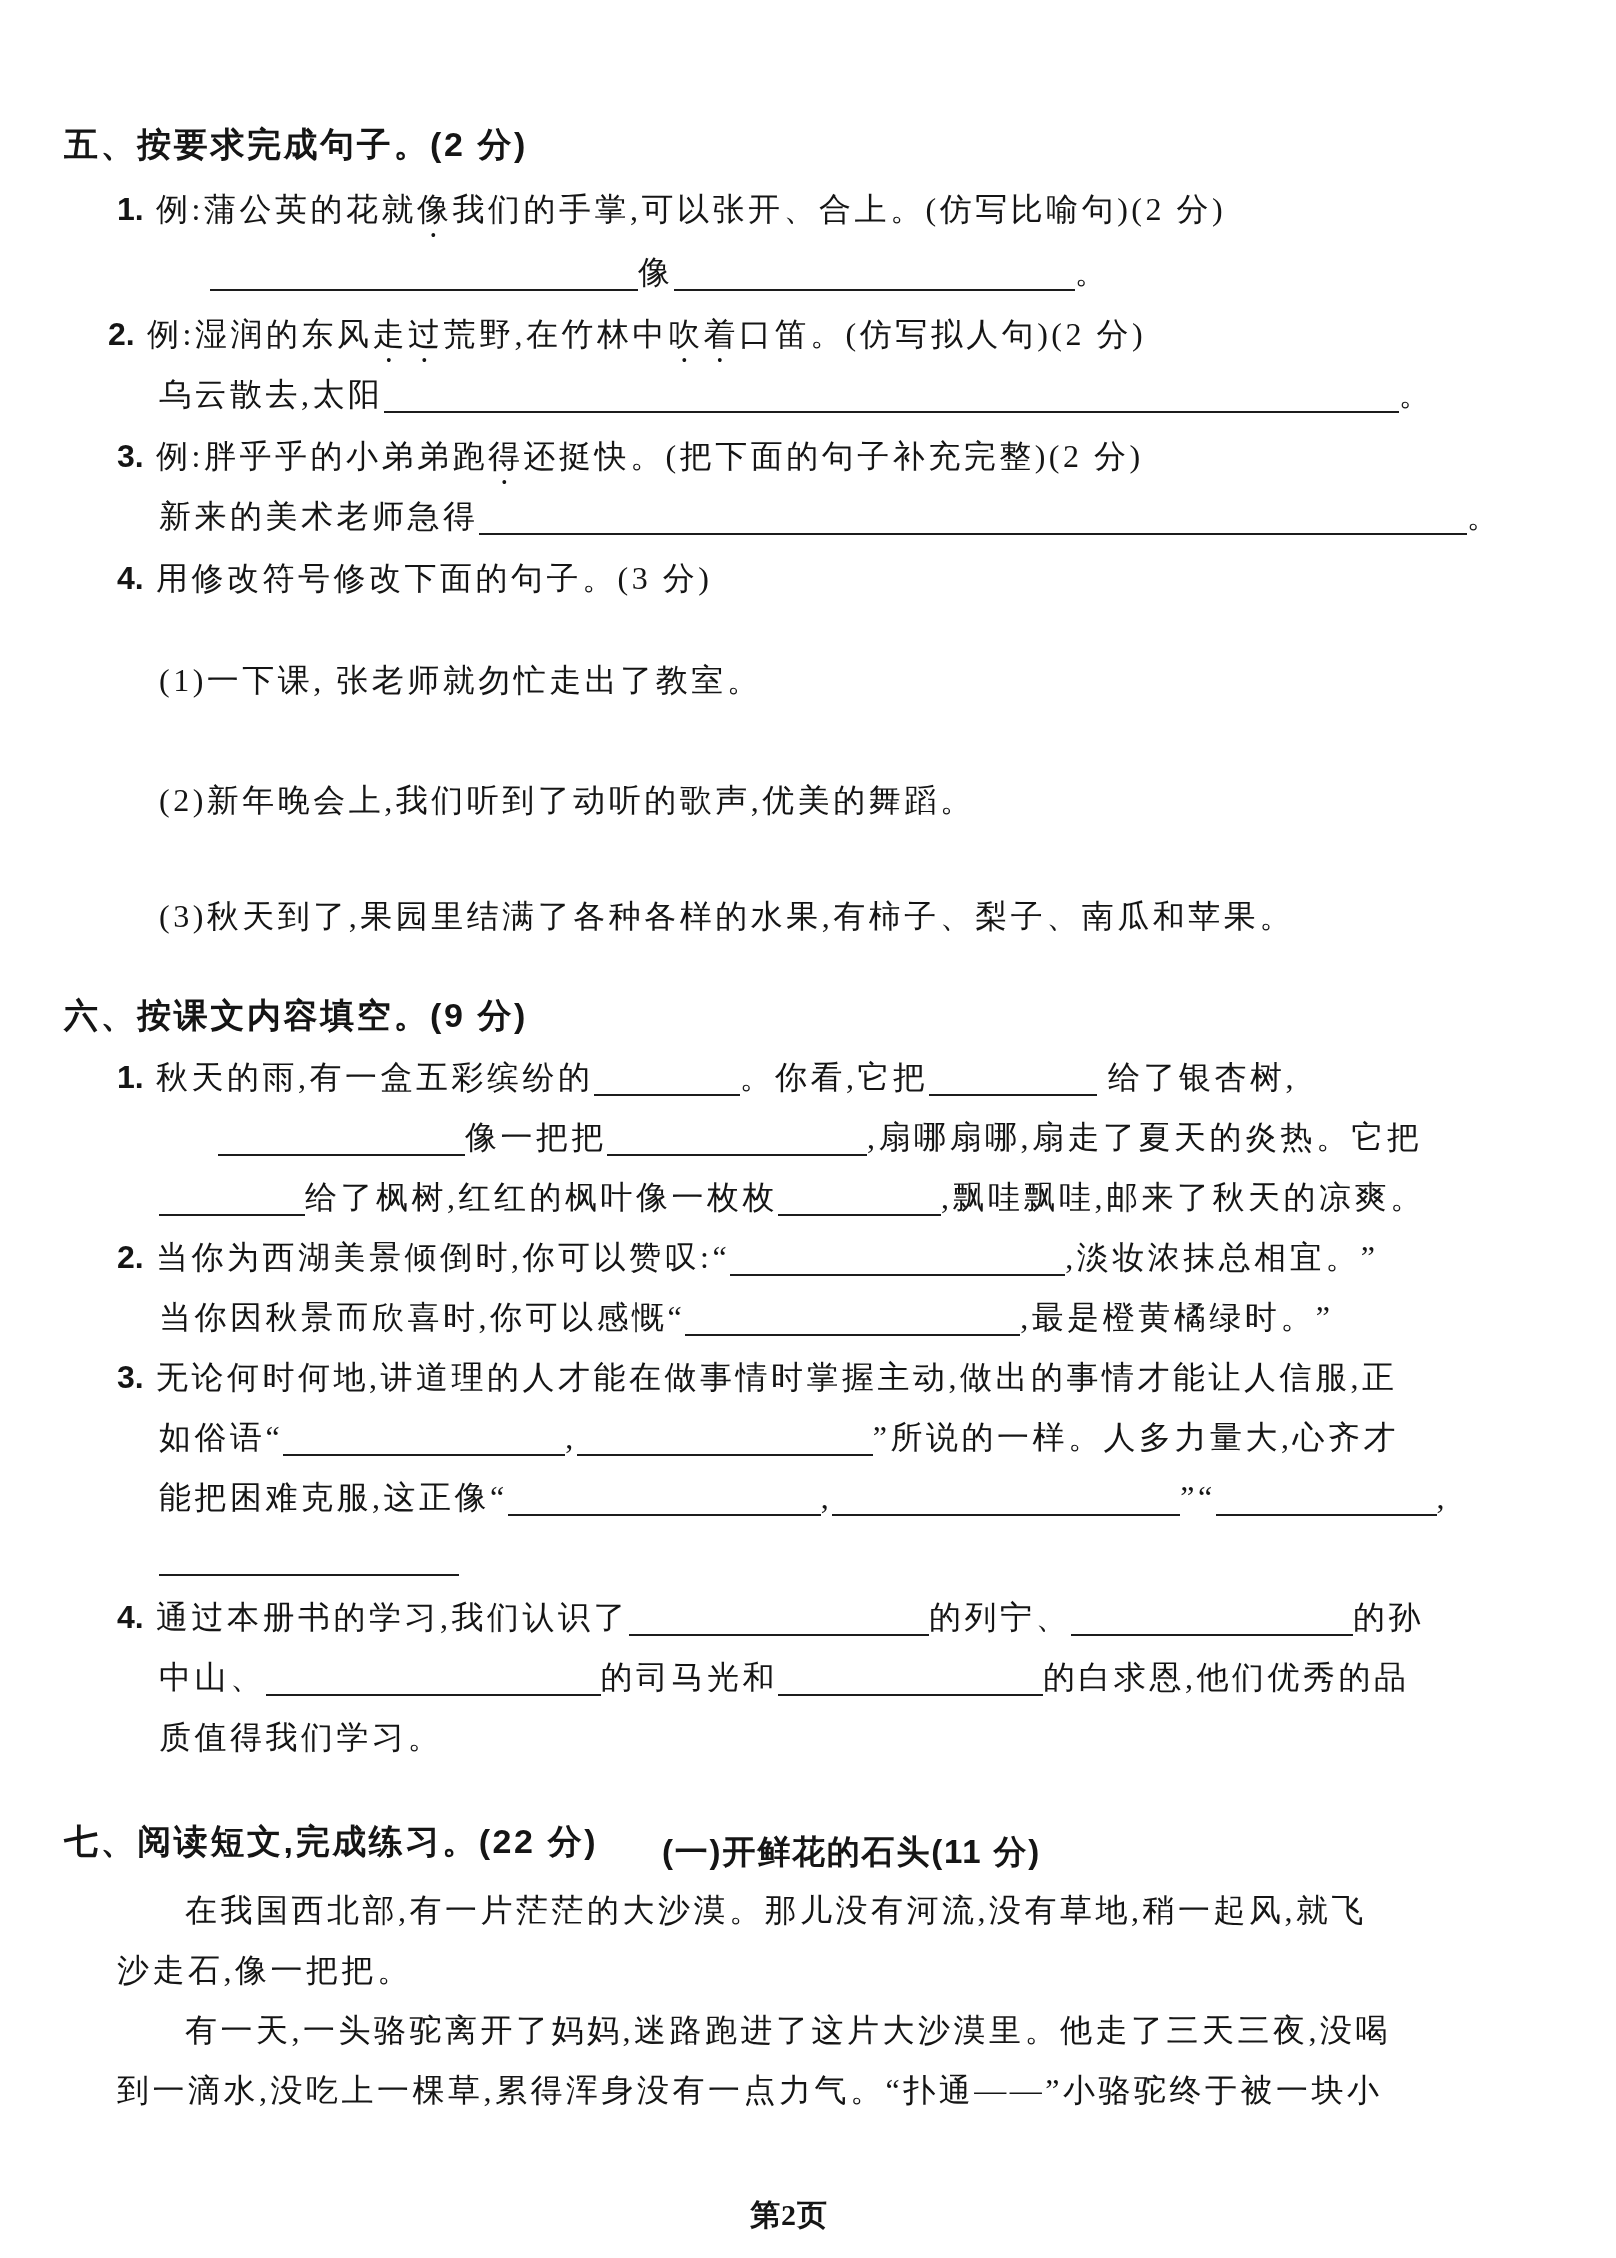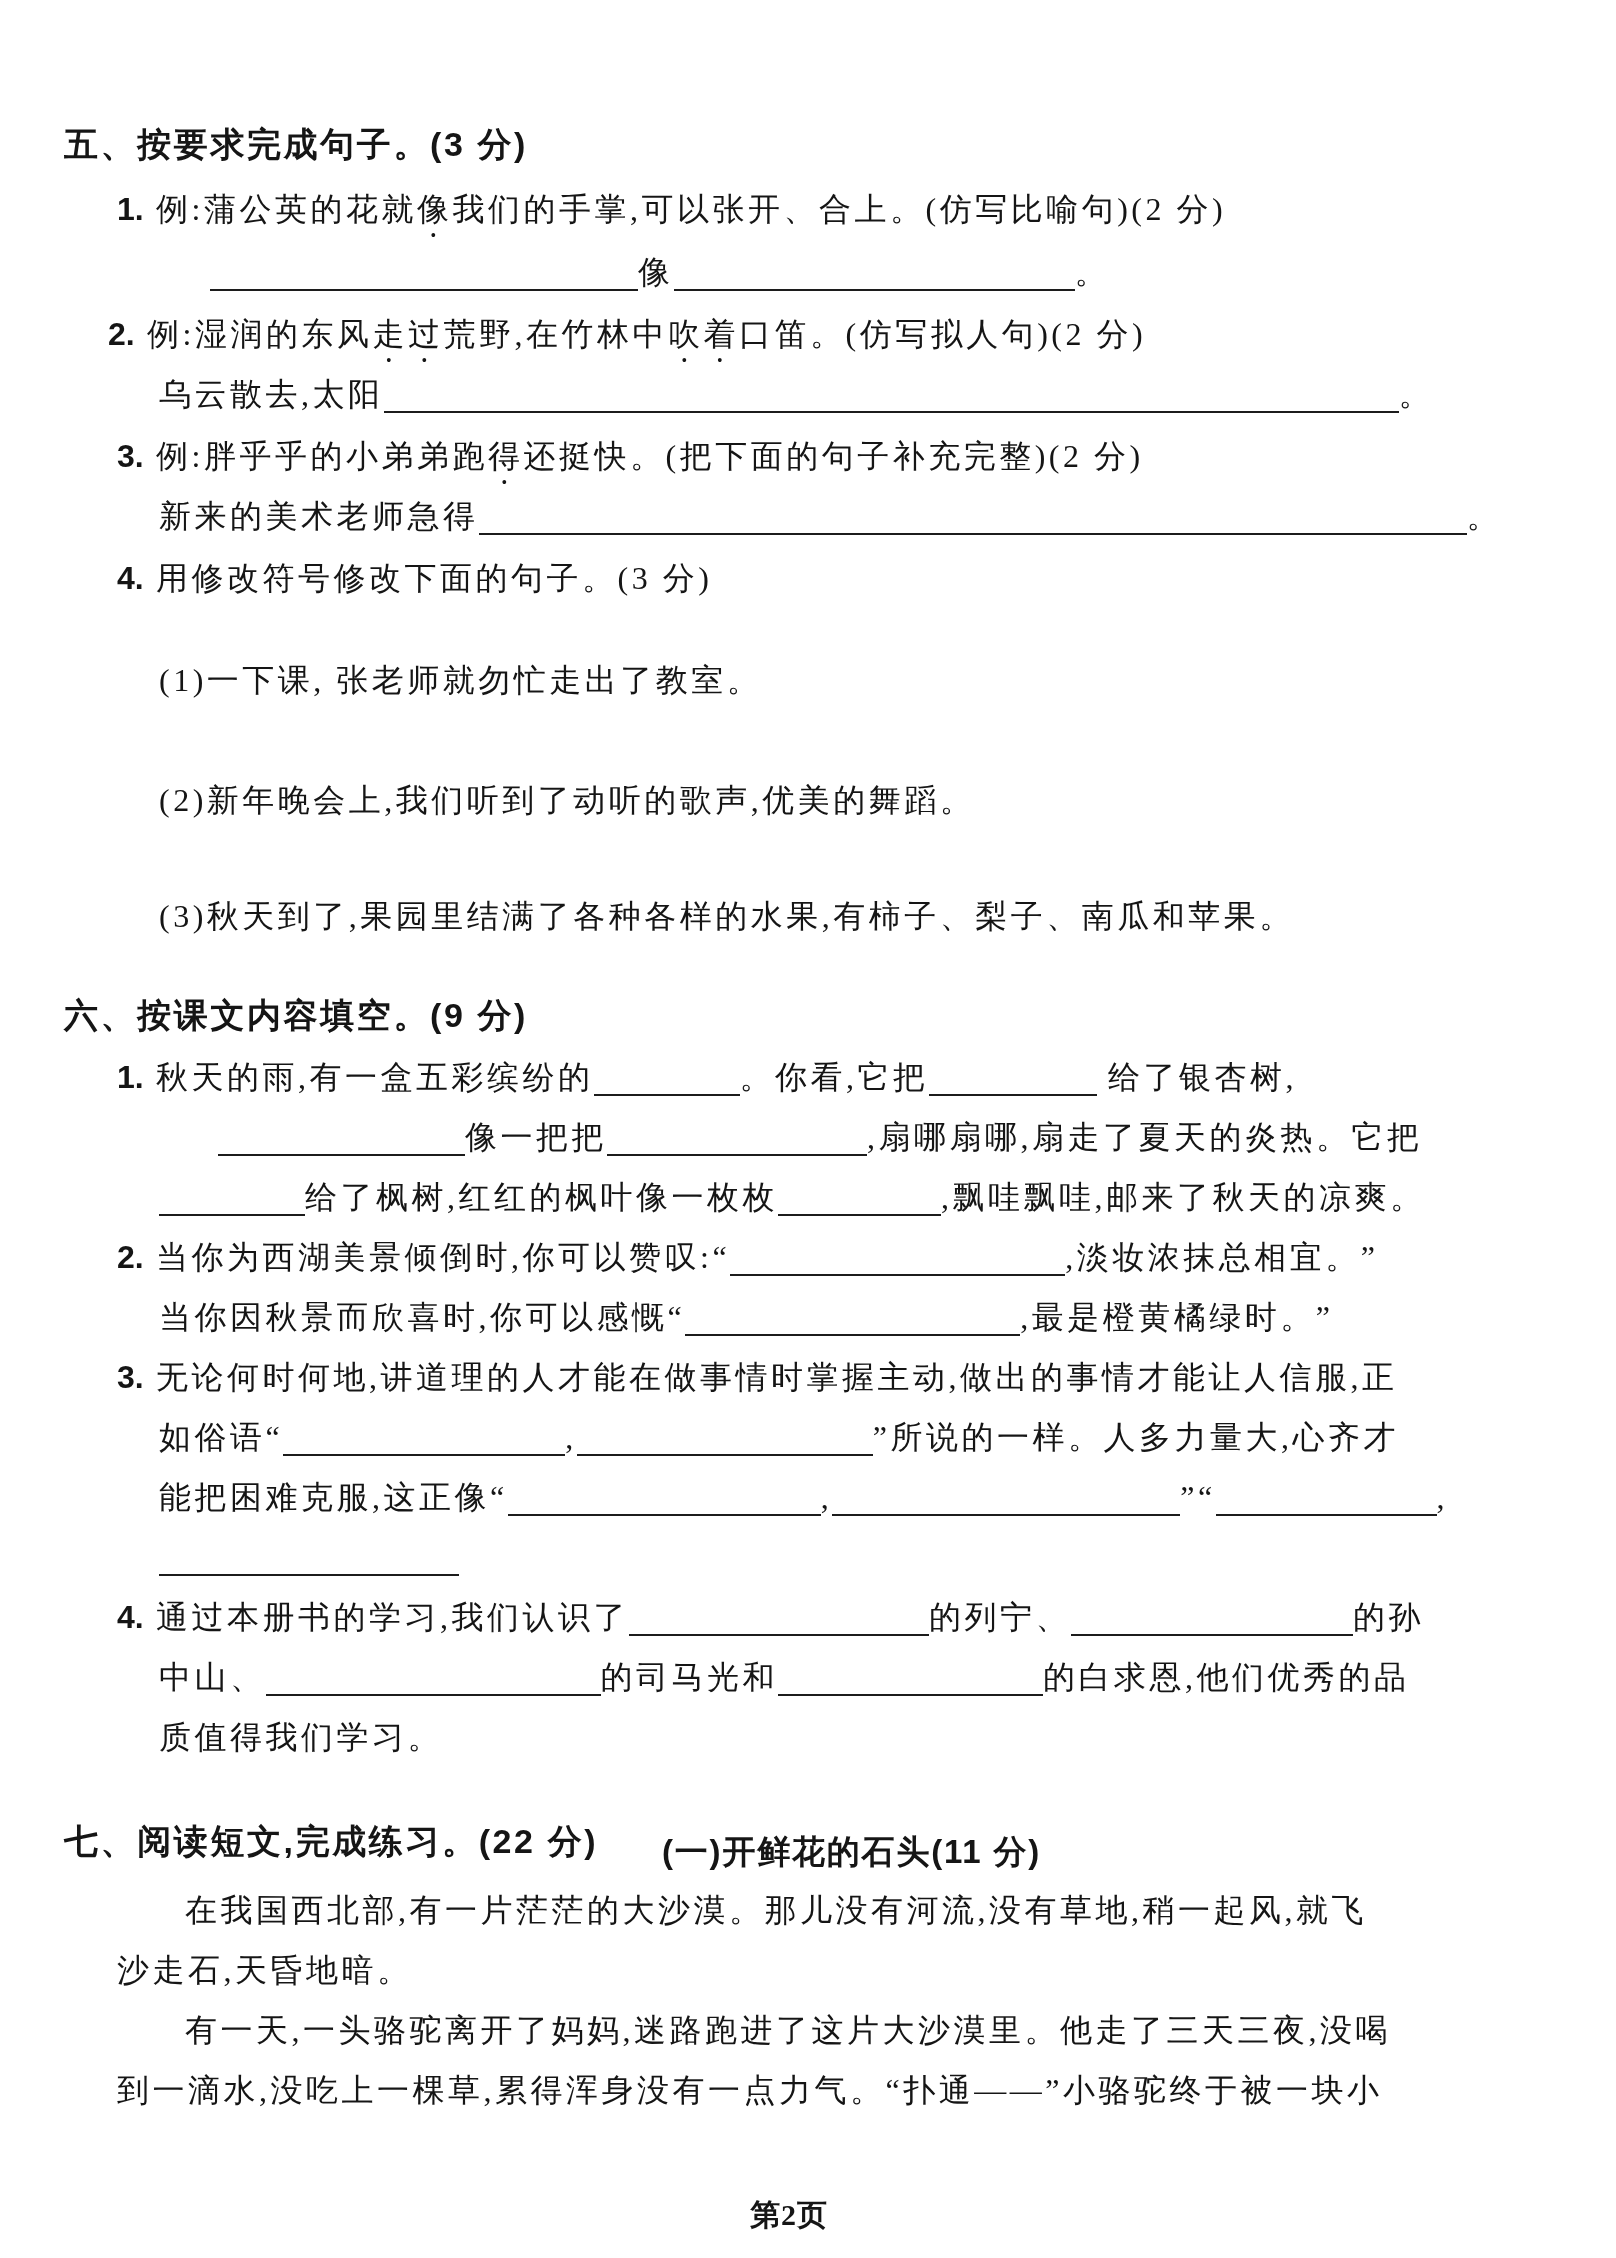--- a/index.html
+++ b/index.html
@@ -15,21 +15,21 @@
     text-emphasis:filled dot;-webkit-text-emphasis:filled dot;
     text-emphasis-position:under right;-webkit-text-emphasis-position:under right;
   }
   .pt{font-family:"Liberation Sans","DejaVu Sans",sans-serif;font-weight:bold;font-size:33px;letter-spacing:1.8px;}
   .footer{font-weight:bold;font-size:30px;letter-spacing:0.9px;}
   .ctr{left:0;width:1578px;text-align:center;}
 </style>
 </head>
 <body>
 
-<div class="row h" style="top:122px;left:64px;">五、按要求完成句子。(3 分)</div>
+<div class="row h" style="top:122px;left:64px;">五、按要求完成句子。(2 分)</div>
 
 <div class="row" style="top:189px;left:117px;">
   <span class="num">1.</span><span class="emphseg"><span>例:蒲公英的花就</span><span class="emph">像</span><span>我们的手掌,可以张开、合上。(仿写比喻句)(2 分)</span></span>
 </div>
 <div class="row" style="top:252px;left:210px;">
   <span class="blank" style="width:428px"></span><span>像</span><span class="blank" style="width:401px"></span><span>。</span>
 </div>
 
 <div class="row" style="top:314px;left:108px;">
   <span class="num">2.</span><span class="emphseg"><span>例:湿润的东风</span><span class="emph">走过</span><span>荒野,在竹林中</span><span class="emph">吹着</span><span>口笛。(仿写拟人句)(2 分)</span></span>
@@ -89,18 +89,18 @@
 </div>
 <div class="row" style="top:1657px;left:159px;">
   <span>中山、</span><span class="blank" style="width:335px"></span><span>的司马光和</span><span class="blank" style="width:265px"></span><span>的白求恩,他们优秀的品</span>
 </div>
 <div class="row" style="top:1717px;left:159px;">质值得我们学习。</div>
 
 <div class="row h" style="top:1819px;left:64px;">七、阅读短文,完成练习。(22 分)</div>
 <div class="row pt" style="top:1831px;left:662px;">(一)开鲜花的石头(11 分)</div>
 
 <div class="row" style="top:1890px;left:185px;">在我国西北部,有一片茫茫的大沙漠。那儿没有河流,没有草地,稍一起风,就飞</div>
-<div class="row" style="top:1950px;left:117px;">沙走石,天昏地暗。</div>
+<div class="row" style="top:1950px;left:117px;">沙走石,像一把把。</div>
 <div class="row" style="top:2010px;left:185px;">有一天,一头骆驼离开了妈妈,迷路跑进了这片大沙漠里。他走了三天三夜,没喝</div>
 <div class="row" style="top:2070px;left:117px;">到一滴水,没吃上一棵草,累得浑身没有一点力气。“扑通——”小骆驼终于被一块小</div>
 
 <div class="row footer ctr" style="top:2195px;">第2页</div>
 
 
 </body></html>

